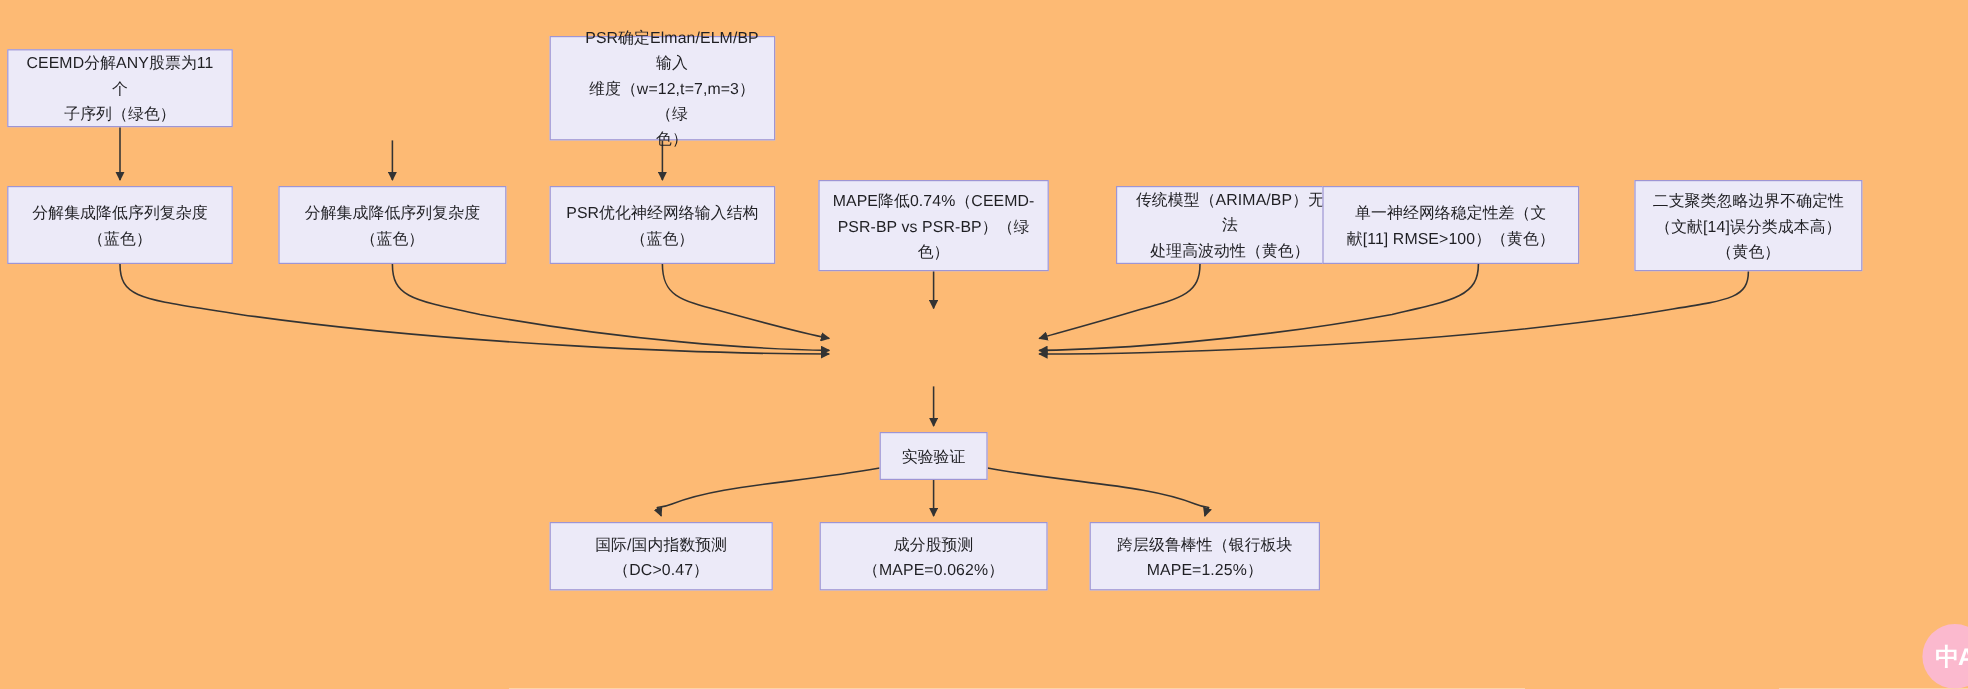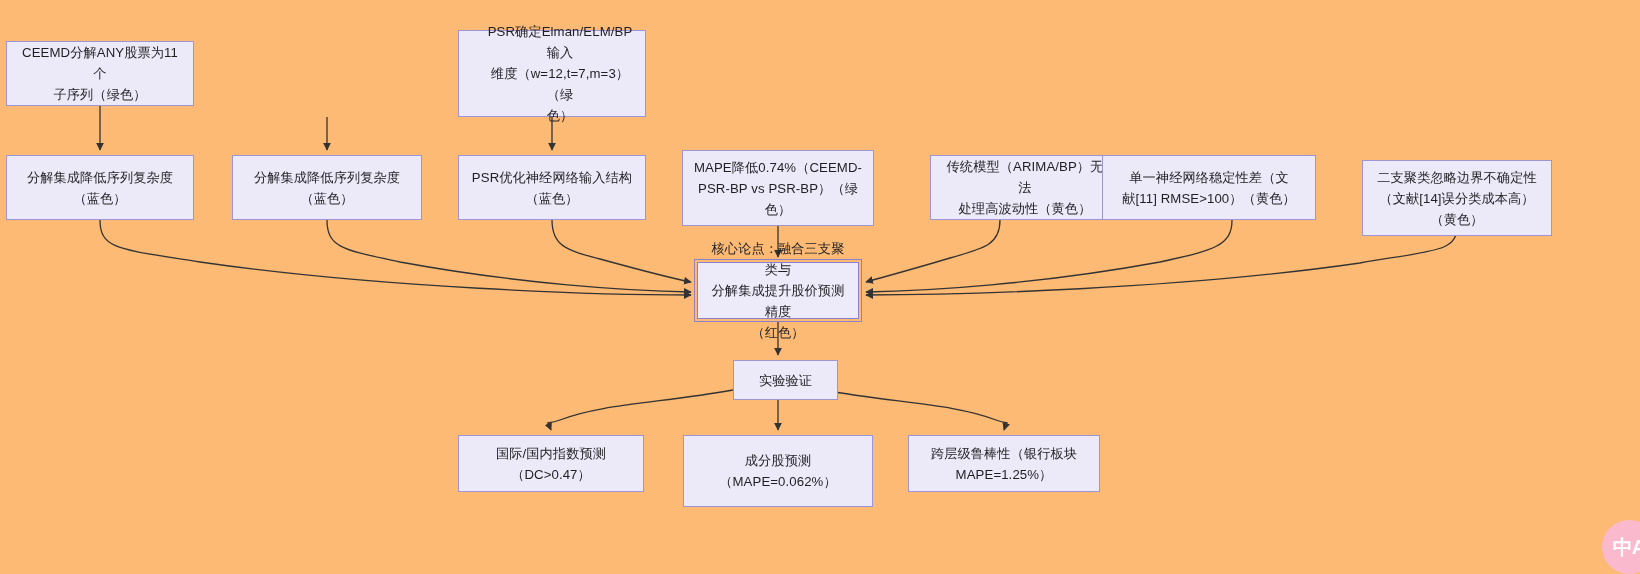--- a/index.html
+++ b/index.html
@@ -137,42 +137,37 @@
   <div class="node" style="left:910px; top:155px; width:190px; height:65px;margin-left:20px;">
     <span class="label">传统模型（ARIMA/BP）无法
 处理高波动性（黄色）</span>
   </div>
 
   <div class="node" style="left:1102px; top:155px; width:214px; height:65px;justify-content:center;">
     <span class="label">单一神经网络稳定性差（文
 献[11] RMSE&gt;100）（黄色）</span>
   </div>
 
-  <div class="node" style="left:1362px; top:160px; width:190px; height:76px;">
+  <div class="node" style="left:1362px; top:150px; width:190px; height:76px;">
     <span class="label">二支聚类忽略边界不确定性
 （文献[14]误分类成本高）
 （黄色）</span>
   </div>
 
-  <div class="node core" style="left:697px; top:262px; width:162px; height:57px;">
-    <span class="label">核心论点：融合三支聚类与
-分解集成提升股价预测精度
-（红色）</span>
-  </div>
 
-  <div class="node" style="left:733px; top:360px; width:105px; height:40px;">
+  <div class="node" style="left:733px; top:360px; width:90px; height:40px;">
     <span class="label">实验验证</span>
   </div>
 
   <div class="node" style="left:458px; top:435px; width:186px; height:57px;justify-content:flex-end;">
     <span class="label">国际/国内指数预测
 （DC&gt;0.47）</span>
   </div>
 
-  <div class="node" style="left:683px; top:435px; width:190px; height:72px;">
+  <div class="node" style="left:683px; top:435px; width:190px; height:57px;">
     <span class="label">成分股预测
 （MAPE=0.062%）</span>
   </div>
 
   <div class="node" style="left:908px; top:435px; width:192px; height:57px;text-align:center;">
     <span class="label">跨层级鲁棒性（银行板块
 MAPE=1.25%）</span>
   </div>
 
   <div class="watermark" style="left:1602px; top:520px;">

